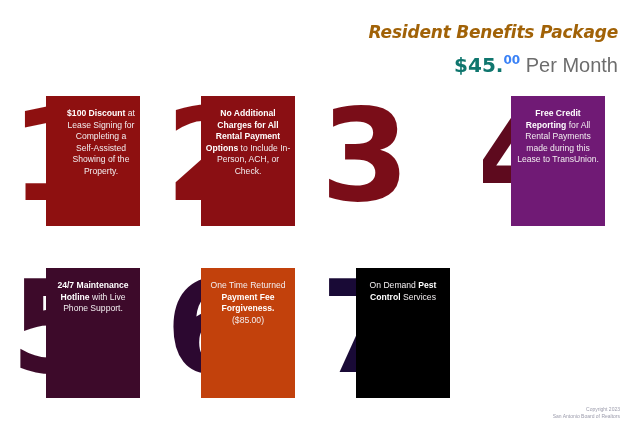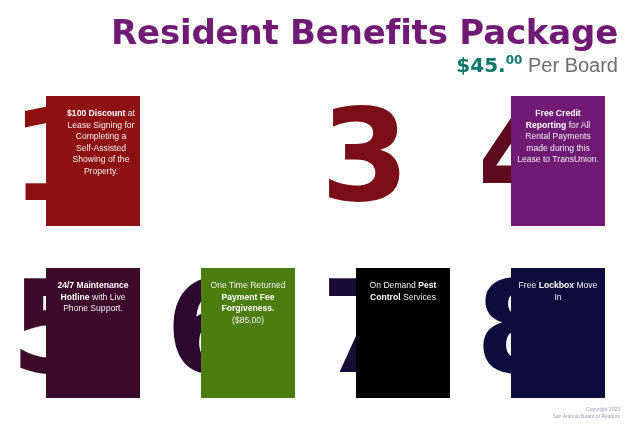--- a/index.html
+++ b/index.html
@@ -13,43 +13,44 @@
 
   
   #header{
     position:absolute;
     top:18px; right:22px;
     text-align:right;
   }
   #header .title{
     font-family:"DejaVu Sans", sans-serif;
     font-weight:bold;
-    font-size:34px;
+    font-size:17px;
     line-height:28px;
-    color:#701a75;
+    color:#a16207;
     letter-spacing:-0.2px;
     white-space:nowrap;
+    font-style:italic;
   }
   #header .subtitle{
     margin-top:3px;
     font-size:20px;
     line-height:23px;
     color:#6d6d6d;
     white-space:nowrap;
   }
   #header .subtitle .amount{
     font-family:"DejaVu Sans", sans-serif;
     font-weight:bold;
     color:#0f766e;
     font-size:20px;
   }
   #header .subtitle .cents{
     font-family:"DejaVu Sans", sans-serif;
     font-weight:bold;
-    color:#0f766e;
+    color:#3b82f6;
     font-size:12px;
     vertical-align:super;
   }
 
   
   #grid{
     position:absolute;
     left:0; top:96px;
     width:640px; height:290px;
   }
@@ -102,33 +103,43 @@
     line-height:6.5px;
     font-family:"Liberation Sans", sans-serif;
   }
 </style>
 </head>
 <body>
 
 <div id="header">
   <div class="title">Resident Benefits Package</div>
   <div class="subtitle">
-    <span class="amount">$45.</span><span class="cents">00</span><span> Per Board</span>
+    <span class="amount">$45.</span><span class="cents">00</span><span> Per Month</span>
   </div>
 </div>
 
 <div id="grid">
     <div class="card r0 c0">
       <div class="numwrap">
         <svg viewBox="0 0 74 106" xmlns="http://www.w3.org/2000/svg">
           <text x="37" y="100" text-anchor="middle" font-family="DejaVu Sans, sans-serif" font-weight="bold" font-size="128" fill="#8e1010">1</text>
         </svg>
       </div>
       <div class="body" style="background: rgb(142, 16, 16); padding-left: 20px;">
         <div class="txt"><b>$100 Discount</b> at Lease Signing for Completing a Self-Assisted Showing of the Property.</div>
+      </div>
+    </div>
+    <div class="card r0 c1">
+      <div class="numwrap">
+        <svg viewBox="0 0 74 106" xmlns="http://www.w3.org/2000/svg">
+          <text x="37" y="100" text-anchor="middle" font-family="DejaVu Sans, sans-serif" font-weight="bold" font-size="128" fill="#8a0f13">2</text>
+        </svg>
+      </div>
+      <div class="body" style="background: rgb(138, 15, 19);">
+        <div class="txt"><b>No Additional Charges for All Rental Payment Options</b> to Include In-Person, ACH, or Check.</div>
       </div>
     </div>
     <div class="card r0 c2">
       <div class="numwrap">
         <svg viewBox="0 0 74 106" xmlns="http://www.w3.org/2000/svg">
           <text x="37" y="100" text-anchor="middle" font-family="DejaVu Sans, sans-serif" font-weight="bold" font-size="128" fill="#7a0d18">3</text>
         </svg>
       </div>
     </div>
     <div class="card r0 c3">
@@ -150,42 +161,32 @@
       <div class="body" style="background: rgb(61, 10, 42);">
         <div class="txt"><b>24/7 Maintenance Hotline</b> with Live Phone Support.</div>
       </div>
     </div>
     <div class="card r1 c1">
       <div class="numwrap">
         <svg viewBox="0 0 74 106" xmlns="http://www.w3.org/2000/svg">
           <text x="37" y="100" text-anchor="middle" font-family="DejaVu Sans, sans-serif" font-weight="bold" font-size="128" fill="#2c0830">6</text>
         </svg>
       </div>
-      <div class="body" style="background: #4d7c0f;">
+      <div class="body" style="background: #c2410c;">
         <div class="txt">One Time Returned <b>Payment Fee Forgiveness.</b> ($85.00)</div>
       </div>
     </div>
     <div class="card r1 c2">
       <div class="numwrap">
         <svg viewBox="0 0 74 106" xmlns="http://www.w3.org/2000/svg">
           <text x="37" y="100" text-anchor="middle" font-family="DejaVu Sans, sans-serif" font-weight="bold" font-size="128" fill="#190a36">7</text>
         </svg>
       </div>
       <div class="body" style="background: #000000;">
         <div class="txt">On Demand <b>Pest Control</b> Services</div>
       </div>
     </div>
-    <div class="card r1 c3">
-      <div class="numwrap">
-        <svg viewBox="0 0 74 106" xmlns="http://www.w3.org/2000/svg">
-          <text x="37" y="100" text-anchor="middle" font-family="DejaVu Sans, sans-serif" font-weight="bold" font-size="128" fill="#0d0d3d">8</text>
-        </svg>
-      </div>
-      <div class="body" style="background: rgb(13, 13, 61);">
-        <div class="txt">Free <b>Lockbox</b> Move In</div>
-      </div>
-    </div>
   </div>
 
 <div id="footer">
   <div>Copyright 2023</div>
   <div>San Antonio Board of Realtors</div>
 </div>
 
 </body></html>

